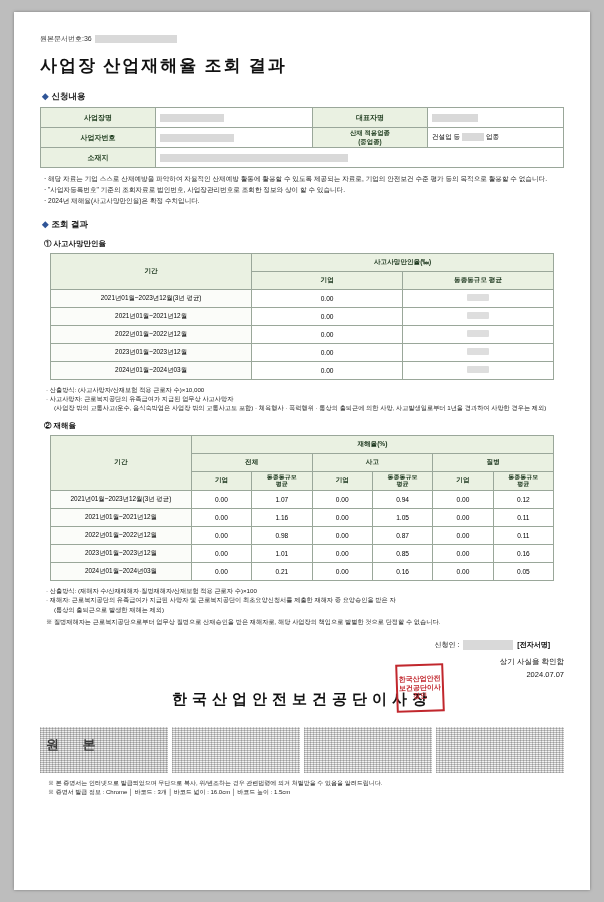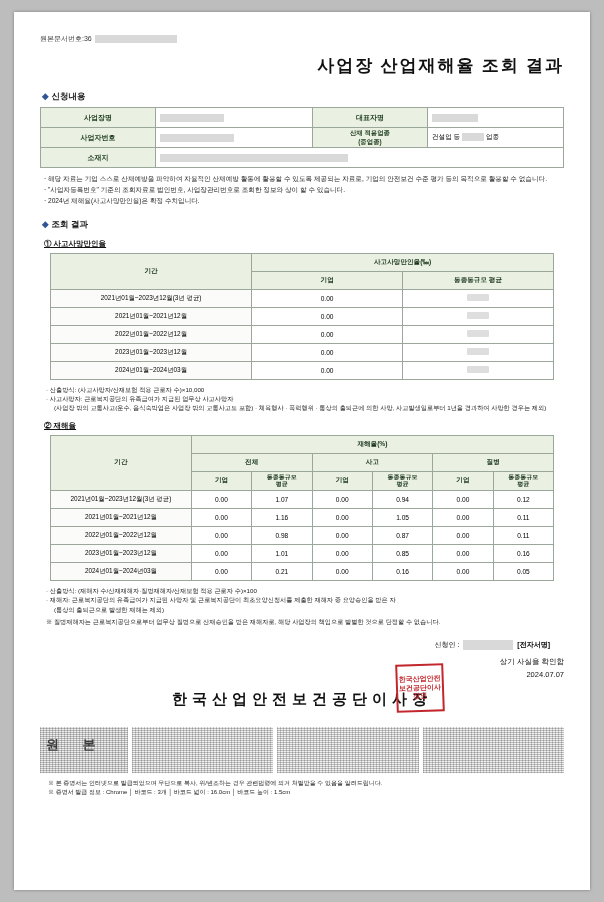--- a/index.html
+++ b/index.html
@@ -32,21 +32,21 @@
     gap: 3px;
   }
   .redact {
     display: inline-block;
     background: #d9d9d9;
     height: 8px;
     vertical-align: middle;
   }
   .redact.tall { height: 10px; }
   .title {
-    text-align: right;
+    text-align: left;
     font-size: 17px;
     font-weight: bold;
     letter-spacing: 2px;
     margin: 10px 0 14px 0;
     color: #111;
     font-family: "Liberation Serif", serif;
   }
   .section-head {
     font-size: 8.5px;
     font-weight: bold;
@@ -77,21 +77,20 @@
     color: #222;
     line-height: 1.55;
     margin: 6px 0 4px 4px;
   }
   .notes div { margin-bottom: 1px; }
   .sub-head {
     font-size: 7.5px;
     font-weight: bold;
     margin: 8px 0 4px 4px;
     color: #111;
-    text-decoration: underline;
   }
   .data-wrap { padding: 0 10px; }
   .data-table { table-layout: fixed; }
   .data-table th, .data-table td {
     border: 1px solid #9aa79a;
     text-align: center;
     padding: 2px 1px;
     font-size: 6.6px;
     height: 13px;
   }
@@ -174,20 +173,21 @@
     gap: 4px;
     align-items: stretch;
     height: 46px;
   }
   .noise {
     flex: 1;
     background-color: #f2f2f2;
     background-image:
       repeating-linear-gradient(0deg, rgba(0,0,0,0.22) 0 1px, transparent 1px 2px),
       repeating-linear-gradient(90deg, rgba(0,0,0,0.18) 0 1px, transparent 1px 3px);
+    padding-left: 40px;
   }
   .noise.first {
     position: relative;
     flex: 0 0 88px;
     background-color: #ededed;
   }
   .noise.first .mark {
     position: absolute;
     left: 6px;
     top: 9px;

